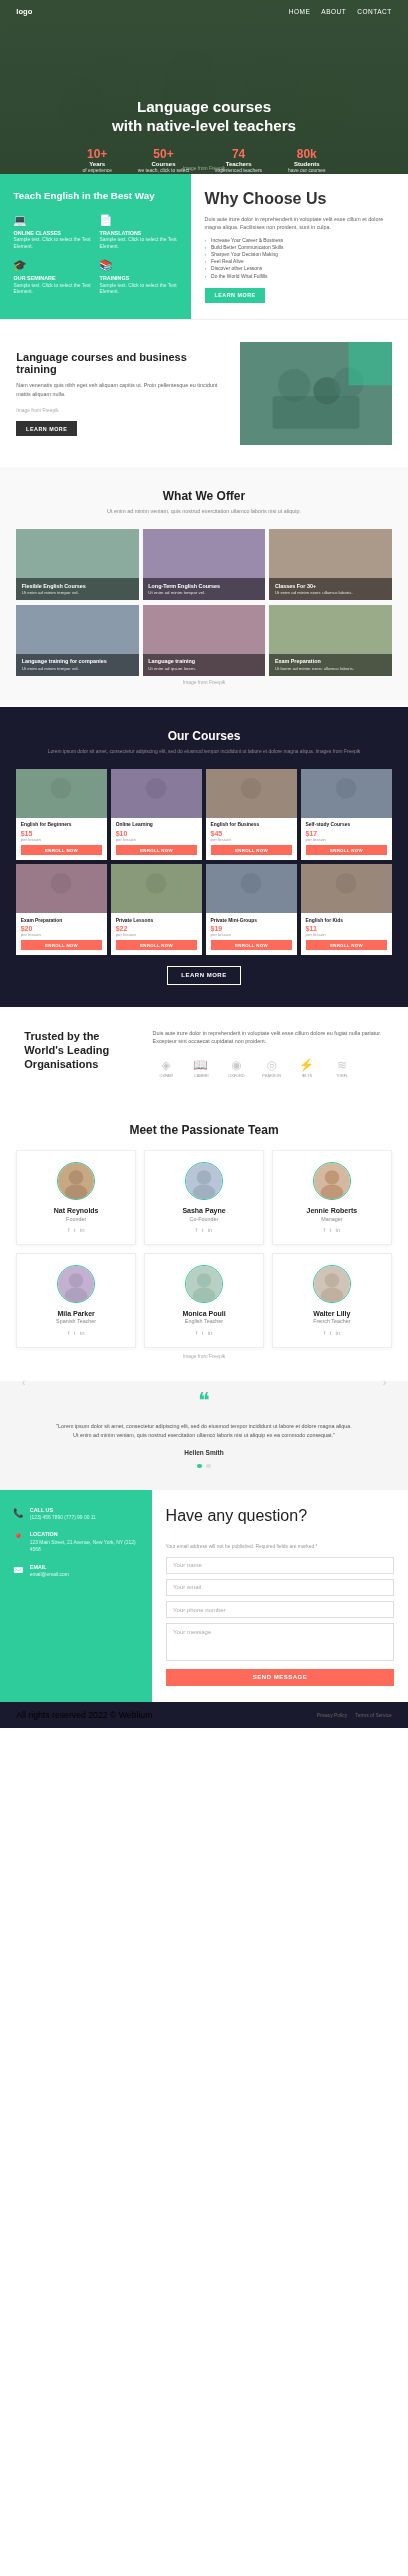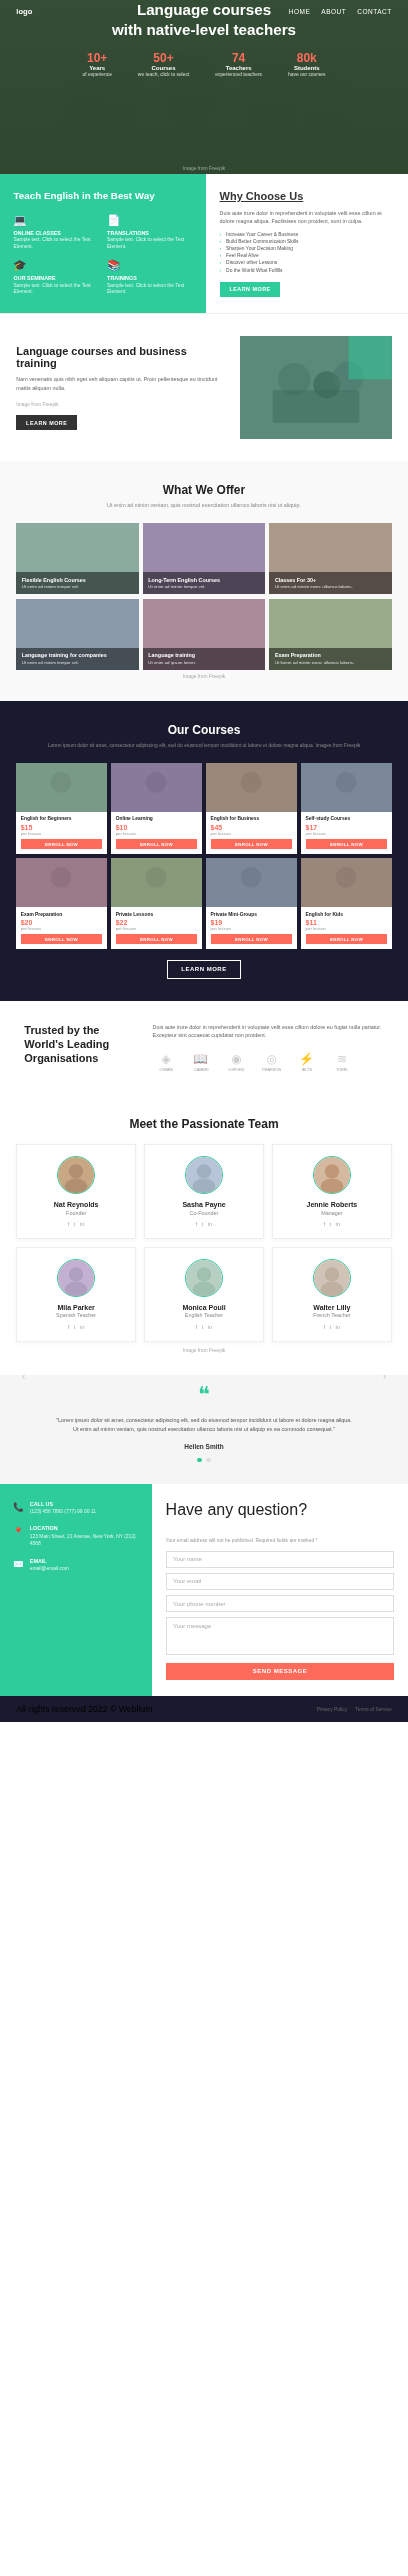--- a/index.html
+++ b/index.html
@@ -13,21 +13,21 @@
     }
     .nav-logo { color: #fff; font-weight: bold; font-size: 7.6px; }
     .nav-links { display: flex; gap: 11px; }
     .nav-links a { color: #fff; text-decoration: none; font-size: 6.5px; letter-spacing: 0.5px; }
 
     
     .hero {
       position: relative; height: 174px;
       background: linear-gradient(rgba(0,0,0,0.5), rgba(0,0,0,0.4)),
         linear-gradient(135deg, #2c3e50 0%, #4a6741 100%);
-      display: flex; align-items: flex-start; justify-content: center;
+      display: flex; align-items: flex-end; justify-content: center;
       text-align: center; color: #fff;
       overflow: hidden;
     }
     .hero-bg {
       position: absolute; inset: 0;
       background: linear-gradient(rgba(30,50,30,0.6),rgba(30,50,30,0.7));
     }
     .hero-img-bg {
       position: absolute; inset: 0;
       background: #5a7a5a;
@@ -41,33 +41,33 @@
     .hero-stat .num { font-size: 12px; font-weight: bold; color: #ff6b5b; }
     .hero-stat .label { font-size: 4.9px; color: rgba(255,255,255,0.8); margin-top: 1.1px; line-height: 1.2; }
     .hero-stat .stat-title { font-size: 6px; font-weight: bold; }
     .hero-image-credit { position: absolute; bottom: 3.3px; left: 50%; transform: translateX(-50%); font-size: 4.9px; color: rgba(255,255,255,0.5); }
 
     
     .teach-section {
       display: flex; background: #fff;
     }
     .teach-left {
-      background: #2ecc9a; width: 206px; min-height: 120px;
+      background: #2ecc9a; width: 191px; min-height: 120px;
       padding: 16.3px 13.6px;
     }
     .teach-left h2 { font-size: 9.8px; font-weight: bold; color: #fff; margin-bottom: 11px; line-height: 1.3; }
     .teach-grid { display: grid; grid-template-columns: 1fr 1fr; gap: 8.2px; }
     .teach-item .item-icon { font-size: 11px; margin-bottom: 2.7px; }
     .teach-item h4 { font-size: 5.4px; font-weight: bold; color: #fff; margin-bottom: 1.6px; text-transform: uppercase; }
     .teach-item p { font-size: 4.9px; color: rgba(255,255,255,0.85); line-height: 1.4; }
 
     .teach-right {
       flex: 1; padding: 16.3px 13.6px; background: #fff;
     }
-    .teach-right h2 { font-size: 11px; font-weight: bold; color: #333; margin-bottom: 6.5px; text-decoration: underline; }
+    .teach-right h2 { font-size: 16px; font-weight: bold; color: #333; margin-bottom: 6.5px; }
     .teach-right p { font-size: 5.4px; color: #666; line-height: 1.6; margin-bottom: 4.4px; }
     .teach-right ul { padding-left: 0; list-style: none; margin-bottom: 8.2px; }
     .teach-right ul li { font-size: 4.9px; color: #555; padding: 1.1px 0; padding-left: 6.5px; position: relative; }
     .teach-right ul li::before { content: '›'; position: absolute; left: 0; color: #2ecc9a; }
     .learn-btn {
       background: #2ecc9a; color: #fff; border: none;
       padding: 4.4px 9.8px; font-size: 5.4px; cursor: pointer;
       font-weight: bold; letter-spacing: 0.5px;
     }
 

